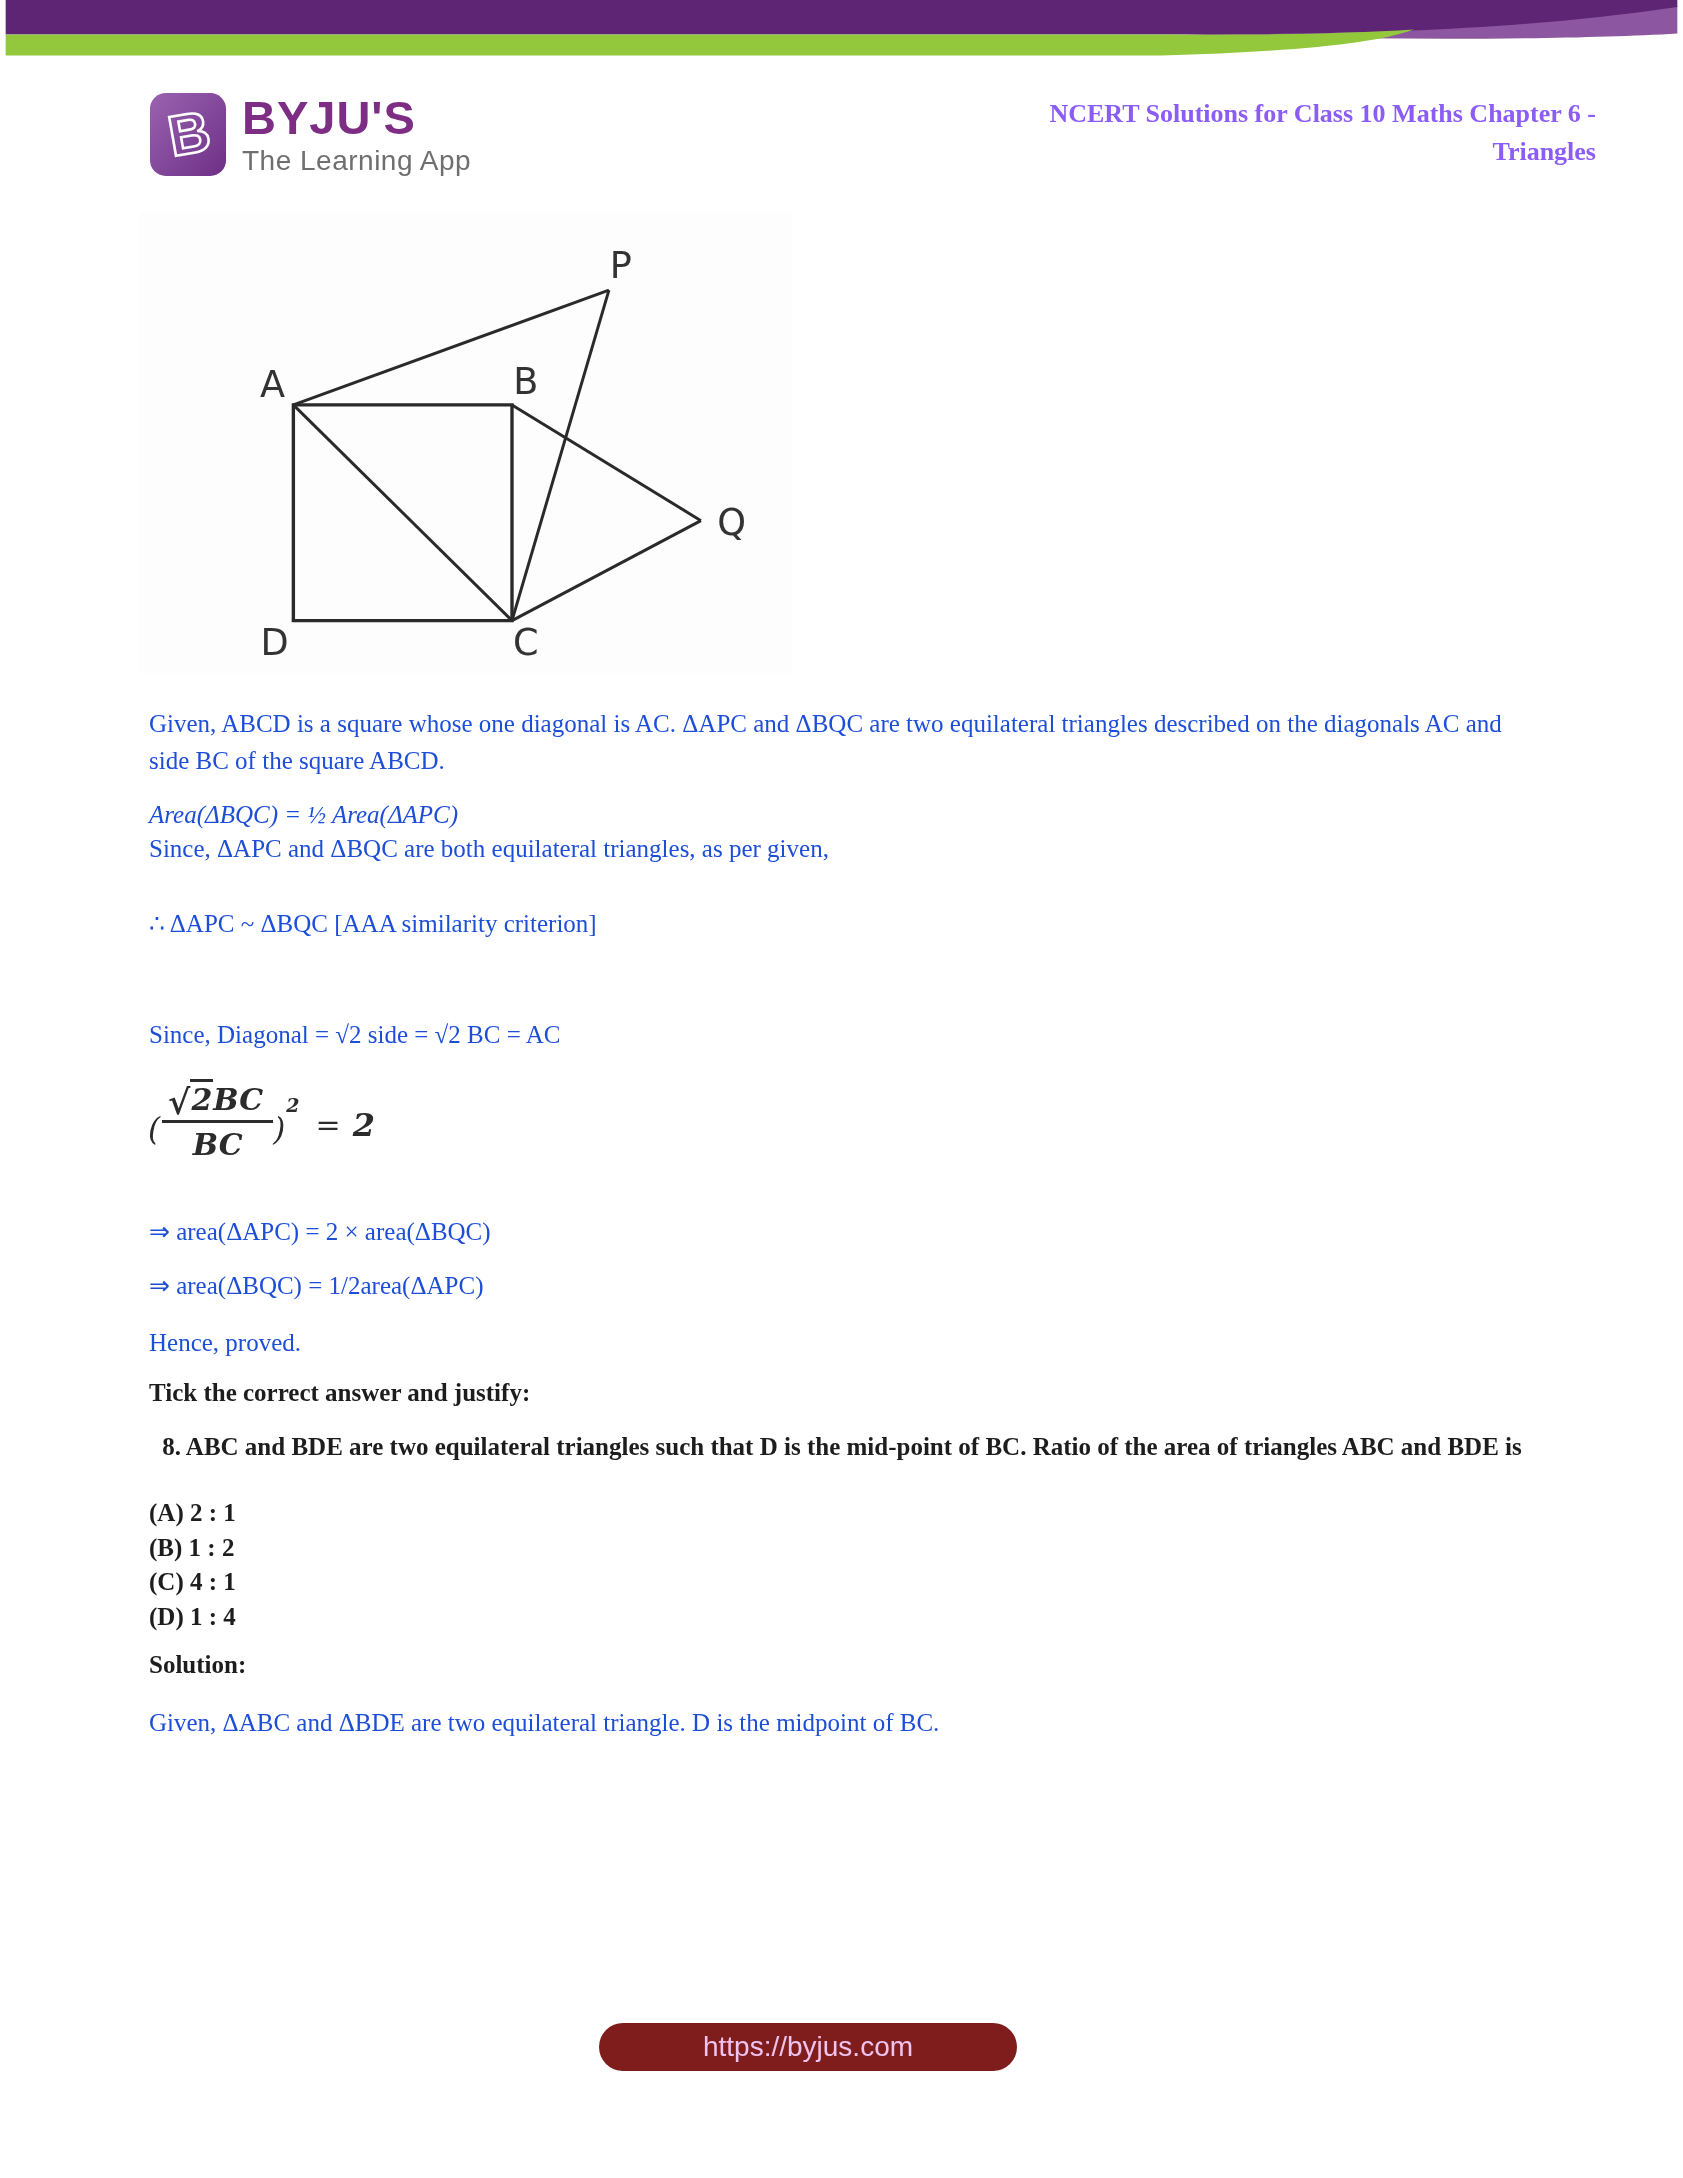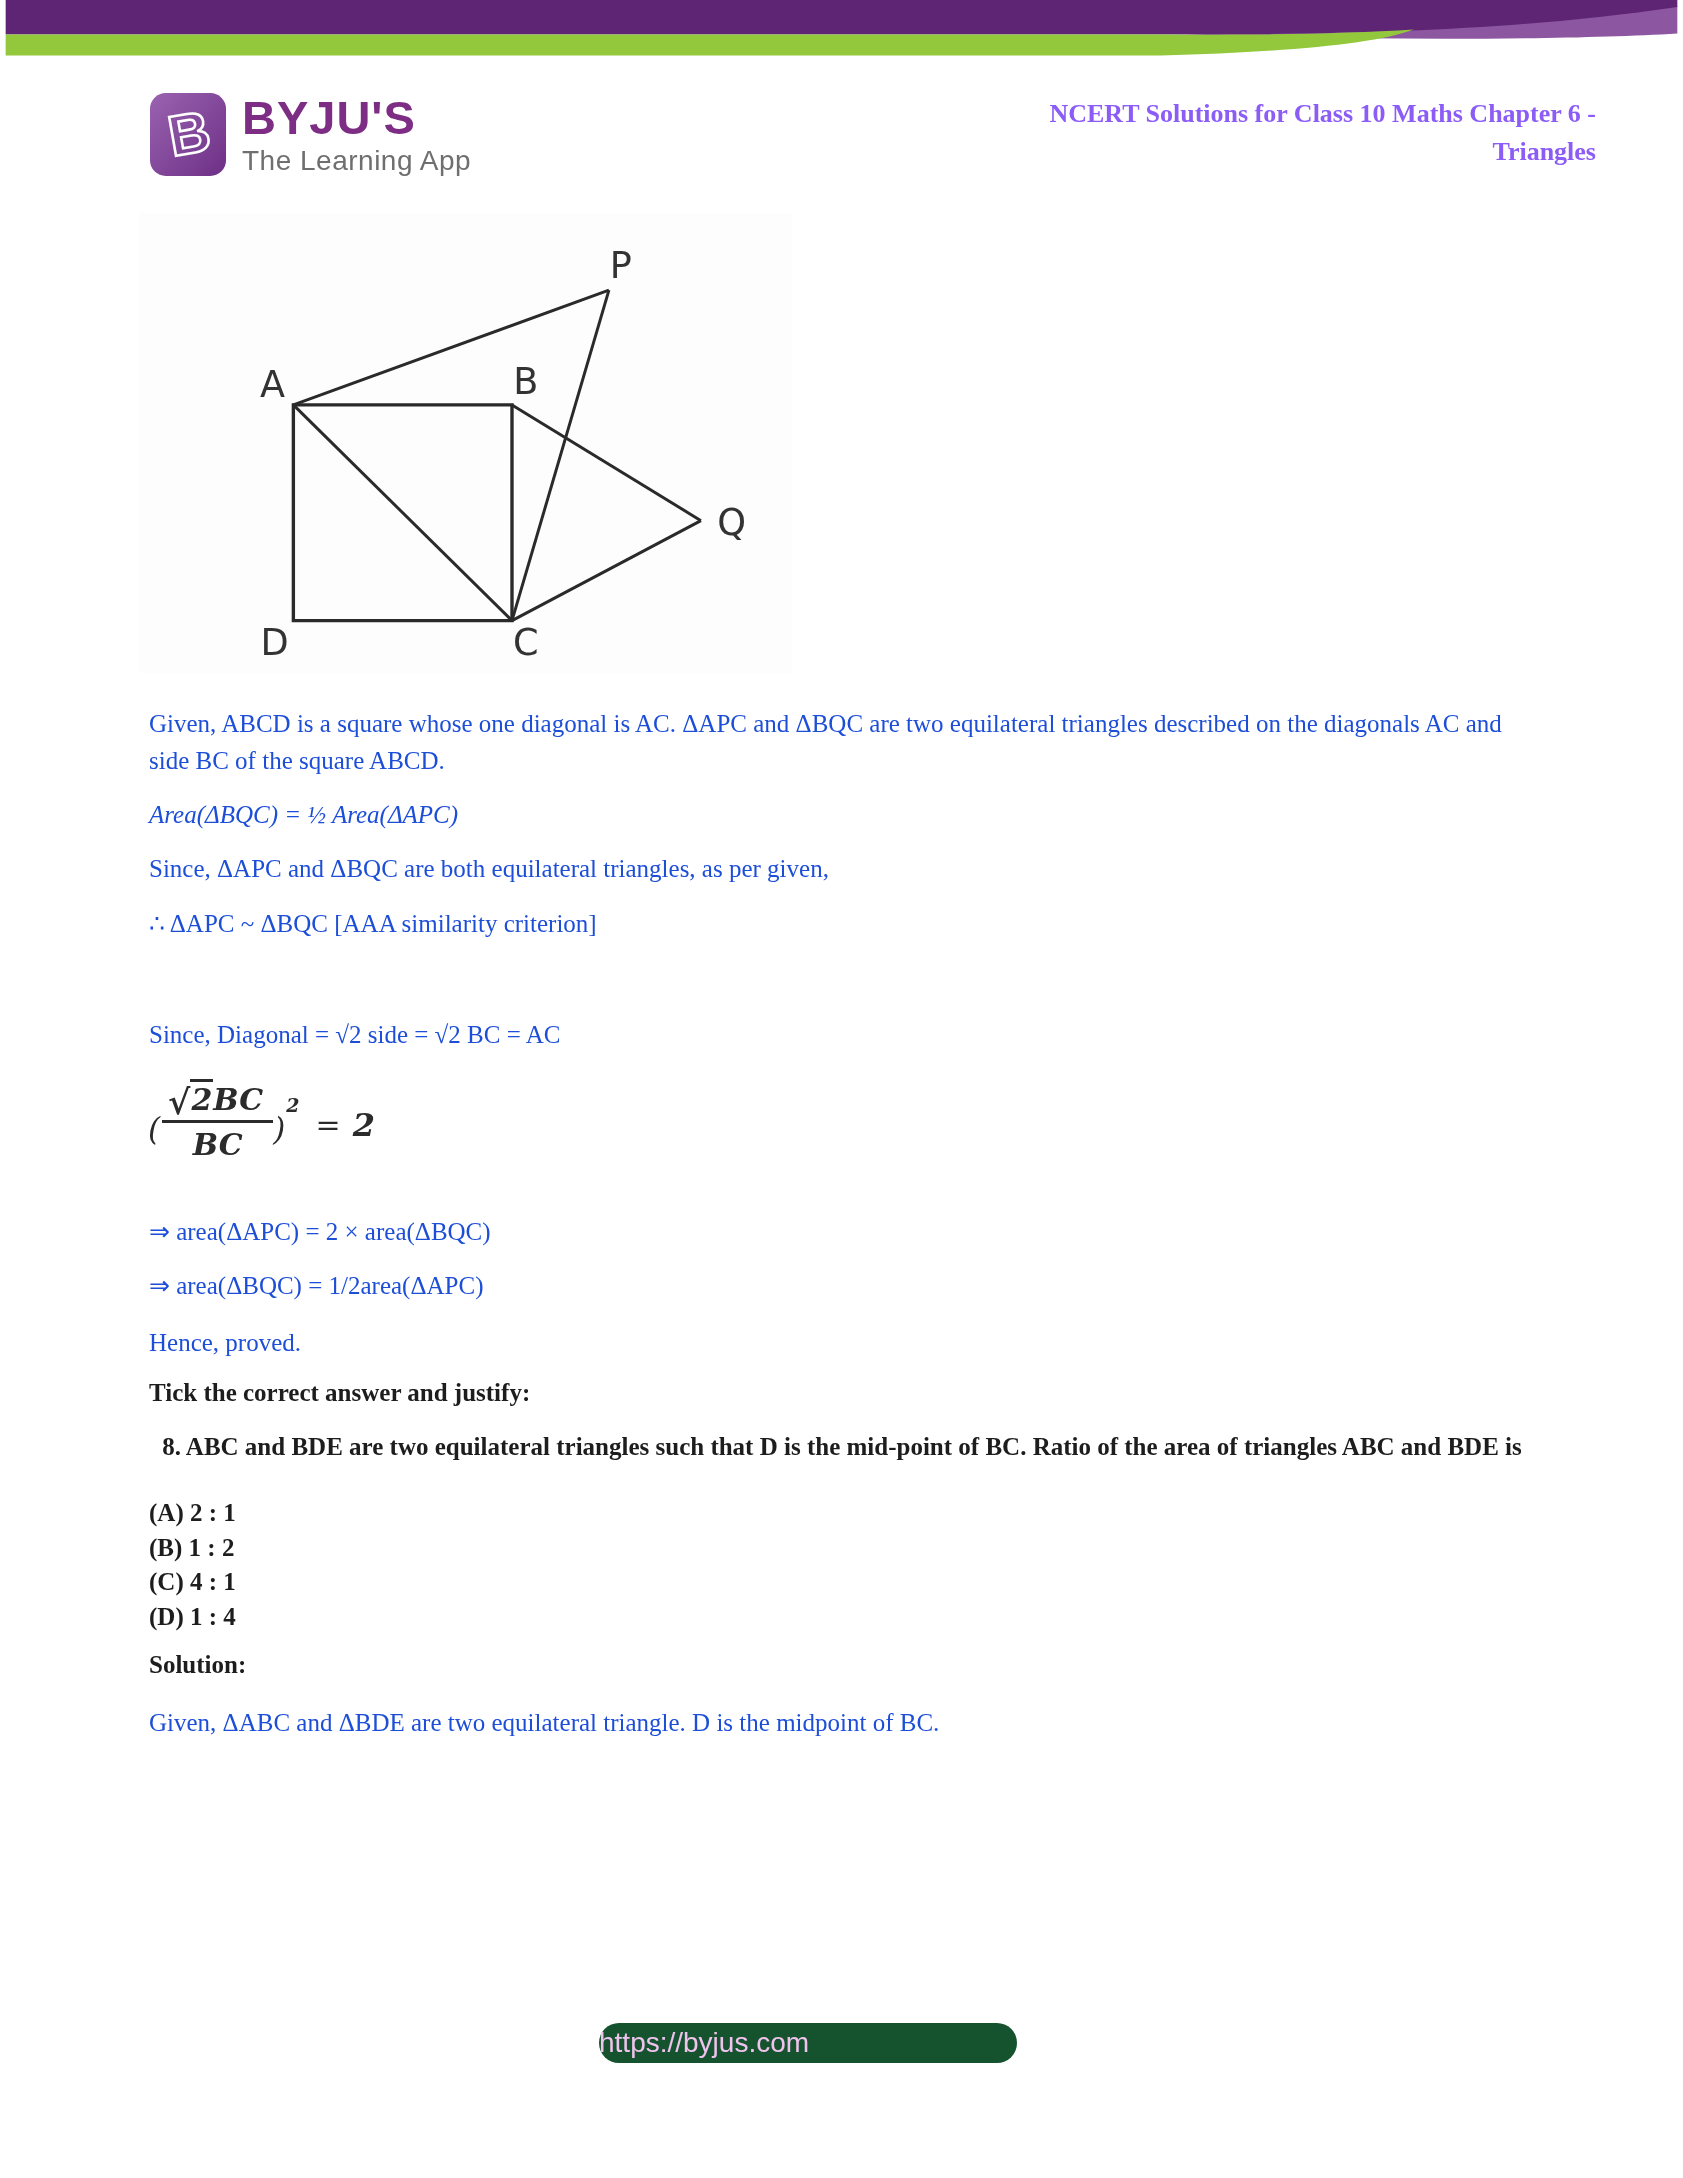--- a/index.html
+++ b/index.html
@@ -47,23 +47,23 @@
   .f-num { display:flex; align-items:flex-end; font-size:30px; padding:0 10px 3px 6px; border-bottom:3px solid #2b2b2b; font-weight:bold; }
   .f-sqrt { font-size:34px; line-height:30px; }
   .f-radicand { border-top:3px solid #2b2b2b; padding:0 1px; }
   .f-denom { font-size:30px; padding-top:4px; font-weight:bold; }
   .f-close { font-size:31px; transform:translateY(8px); }
   .f-exp { font-size:19px; transform:translateY(-16px); margin-left:1px; font-weight:bold; }
   .f-eq { font-size:30px; margin:0 12px 0 16px; font-style:normal; transform:translateY(4px); }
   .f-val { font-size:32px; transform:translateY(4px); font-weight:bold; }
   
   .footer-pill {
-    position:absolute; left:599px; top:2023px; width:418px; height:40px;
-    background:#14532d; border-radius:26px; display:flex; align-items:center;
-    cursor:pointer;
+    position:absolute; left:599px; top:2023px; width:418px; height:48px;
+    background:#7f1d1d; border-radius:26px; display:flex; align-items:center;
+    justify-content:center; cursor:pointer;
   }
   .footer-pill span {
     font-family:"Liberation Sans", sans-serif; font-size:28px; color:#f0c3ee;
   }
 </style>
 </head>
 <body>
 
 <div class="page">
 
@@ -112,21 +112,21 @@
       <text class="fig-label" x="391" y="183" text-anchor="middle">B</text>
       <text class="fig-label" x="391" y="447" text-anchor="middle">C</text>
       <text class="fig-label" x="137" y="447" text-anchor="middle">D</text>
       <text class="fig-label" x="487" y="66" text-anchor="middle">P</text>
       <text class="fig-label" x="599" y="326" text-anchor="middle">Q</text>
     </svg>
   </div>
 
   <div class="tline twrap" style="top:705px;">Given, ABCD is a square whose one diagonal is AC. ΔAPC and ΔBQC are two equilateral triangles described on the diagonals AC and side BC of the square ABCD.</div>
   <div class="tline" style="top:796px;font-style:italic;">Area(ΔBQC) = ½ Area(ΔAPC)</div>
-  <div class="tline" style="top:850px;text-align:right;">Since, ΔAPC and ΔBQC are both equilateral triangles, as per given,</div>
+  <div class="tline" style="top:830px;text-align:right;">Since, ΔAPC and ΔBQC are both equilateral triangles, as per given,</div>
   <div class="tline" style="top:905px;">∴ ΔAPC ~ ΔBQC [AAA similarity criterion]</div>
   <div class="tline" style="top:1016px;">Since, Diagonal = √2 side = √2 BC = AC</div>
 
   <div class="formula">
     <span class="f-paren">(</span>
     <span class="frac">
       <span class="f-num">
         <span class="f-sqrt">√</span>
         <span class="f-radicand">2</span>
         <span>BC</span>

